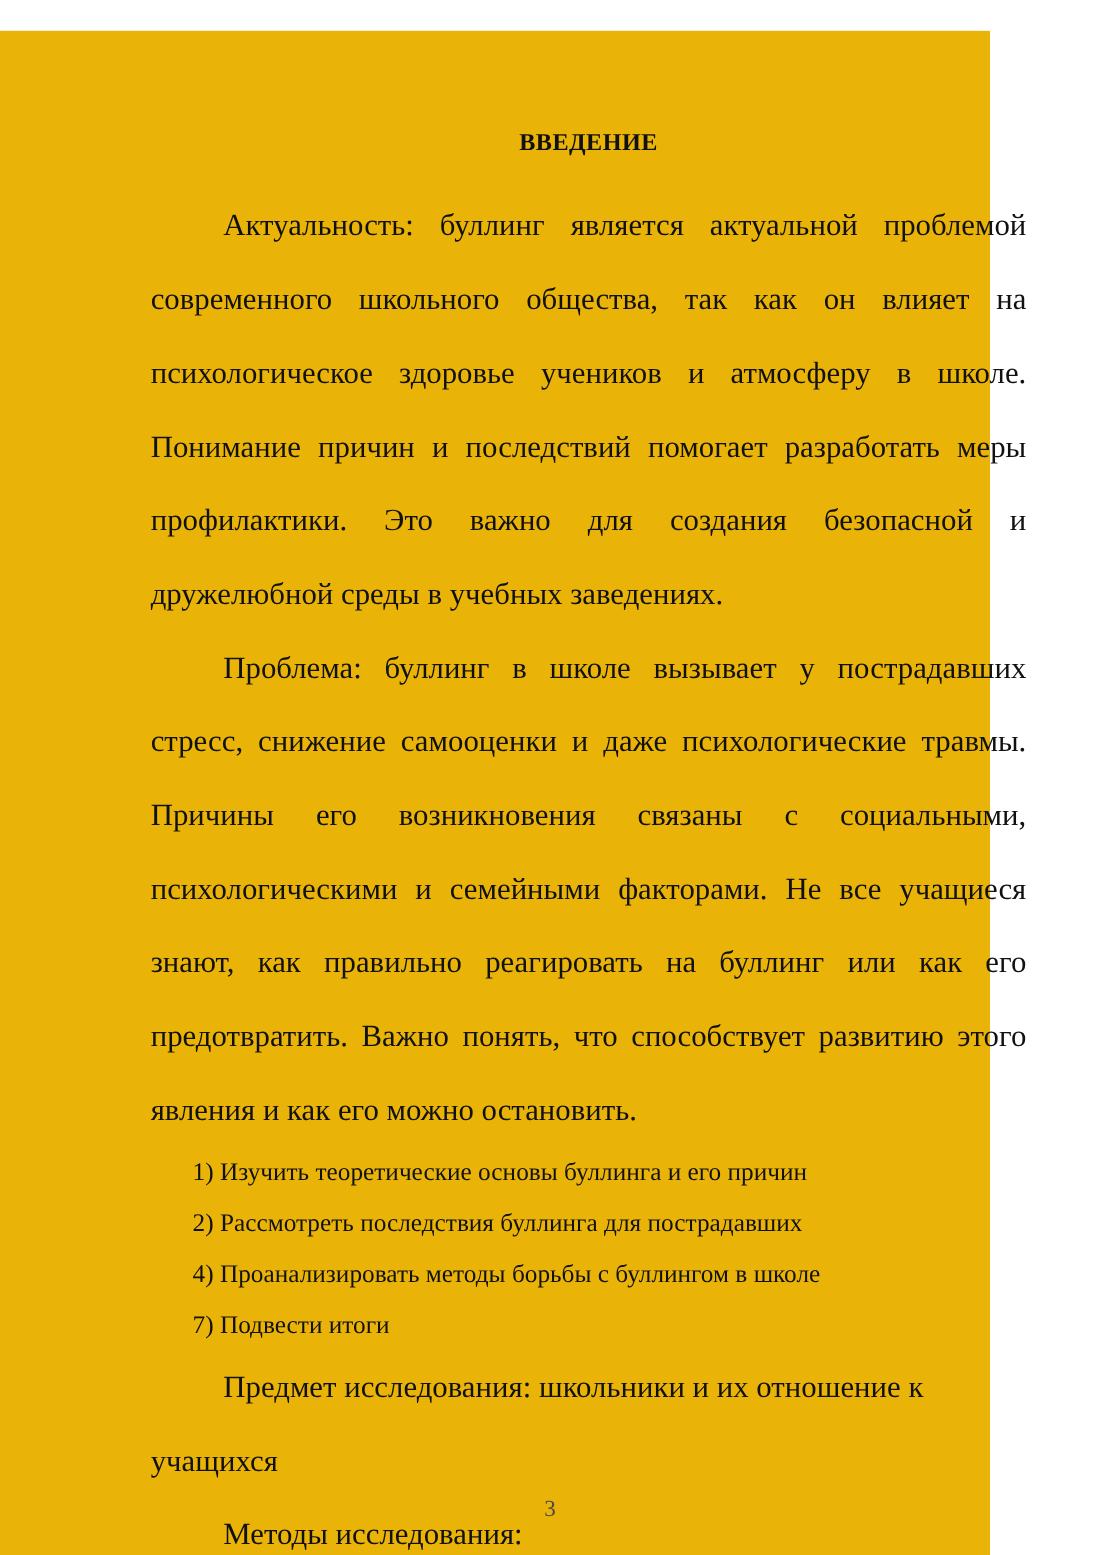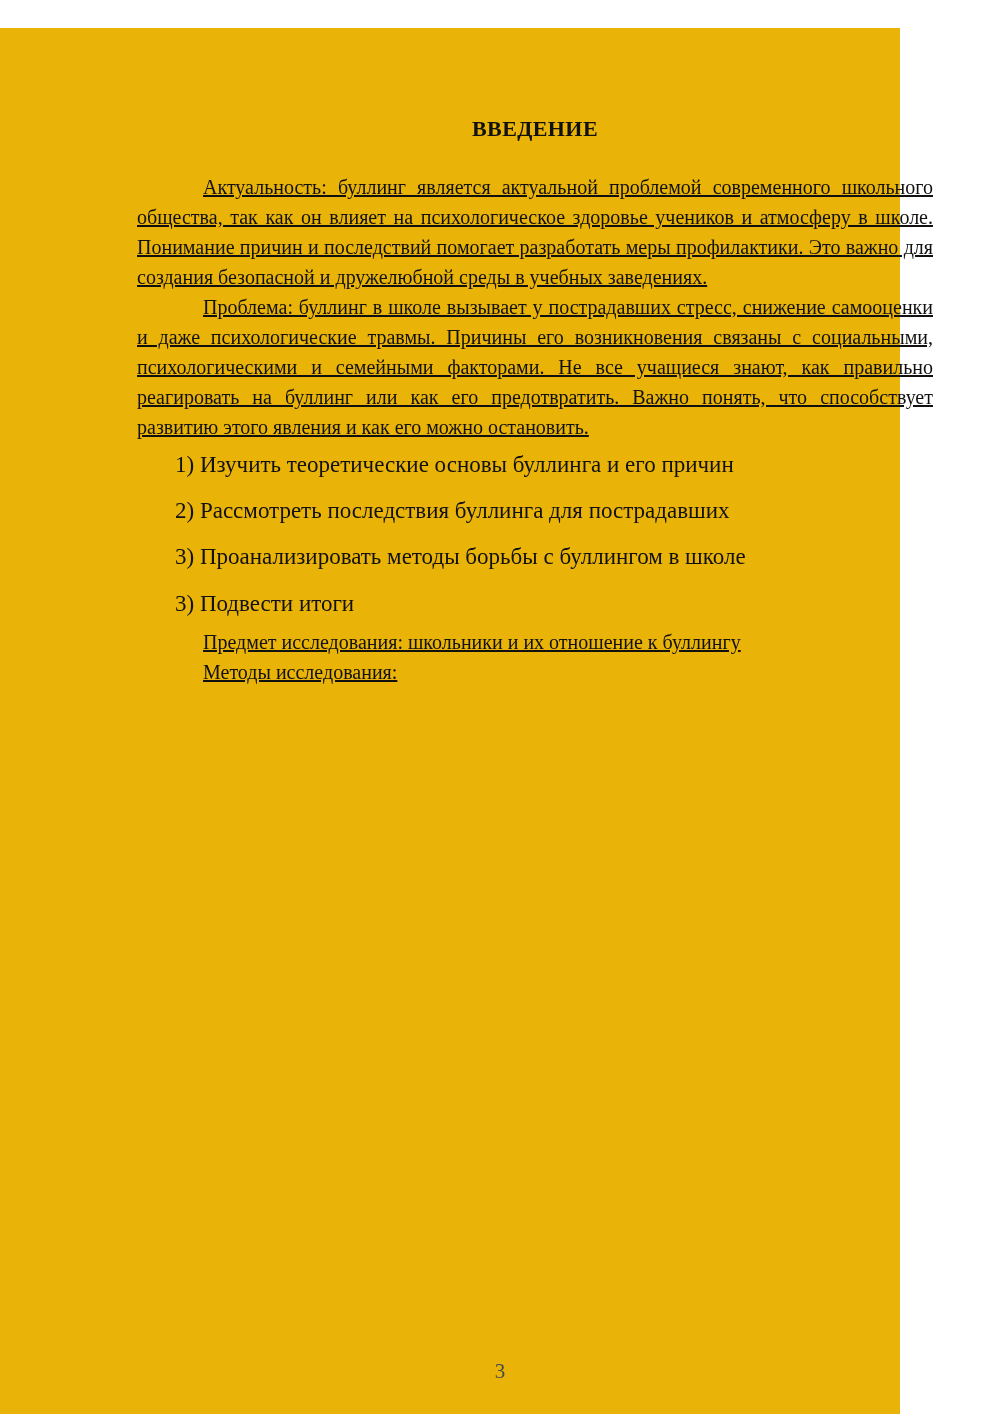--- a/index.html
+++ b/index.html
@@ -37,28 +37,27 @@
   .doc-heading {
     font-size: 22px;
     font-weight: bold;
     text-align: center;
     letter-spacing: 0.4px;
     line-height: 30px;
     margin: 0 0 28px 0;
   }
 
   .para {
-    font-size: 20px;
-    line-height: 30px;
+    font-size: 28px;
+    line-height: 67px;
     text-align: justify;
     text-justify: inter-word;
     text-indent: 66px;
     margin: 0;
     hyphens: none;
-    text-decoration: underline;
   }
 
   
   .para.single {
     text-align: left;
   }
 
   .list {
     margin: 0;
     padding: 0;
@@ -95,26 +94,26 @@
 
     <p class="para">Актуальность: буллинг является актуальной проблемой современного школьного общества, так как он влияет на психологическое здоровье учеников и атмосферу в школе. Понимание причин и последствий помогает разработать меры профилактики. Это важно для создания безопасной и дружелюбной среды в учебных заведениях.</p>
 
     <p class="para">Проблема: буллинг в школе вызывает у пострадавших стресс, снижение самооценки и даже психологические травмы. Причины его возникновения связаны с социальными, психологическими и семейными факторами. Не все учащиеся знают, как правильно реагировать на буллинг или как его предотвратить. Важно понять, что способствует развитию этого явления и как его можно остановить.</p>
 
 
 
     <ul class="list">
       <li class="list-item">1) Изучить теоретические основы буллинга и его причин</li>
       <li class="list-item">2) Рассмотреть последствия буллинга для пострадавших</li>
-      <li class="list-item">3) Проанализировать методы борьбы с буллингом в школе</li>
-      <li class="list-item">3) Подвести итоги</li>
+      <li class="list-item">4) Проанализировать методы борьбы с буллингом в школе</li>
+      <li class="list-item">7) Подвести итоги</li>
     </ul>
 
 
-    <p class="para single">Предмет исследования: школьники и их отношение к буллингу</p>
+    <p class="para single">Предмет исследования: школьники и их отношение к учащихся</p>
 
 
     <p class="para single">Методы исследования:</p>
 
 
   </div>
 
   <div class="page-number">3</div>
 </div>
 

